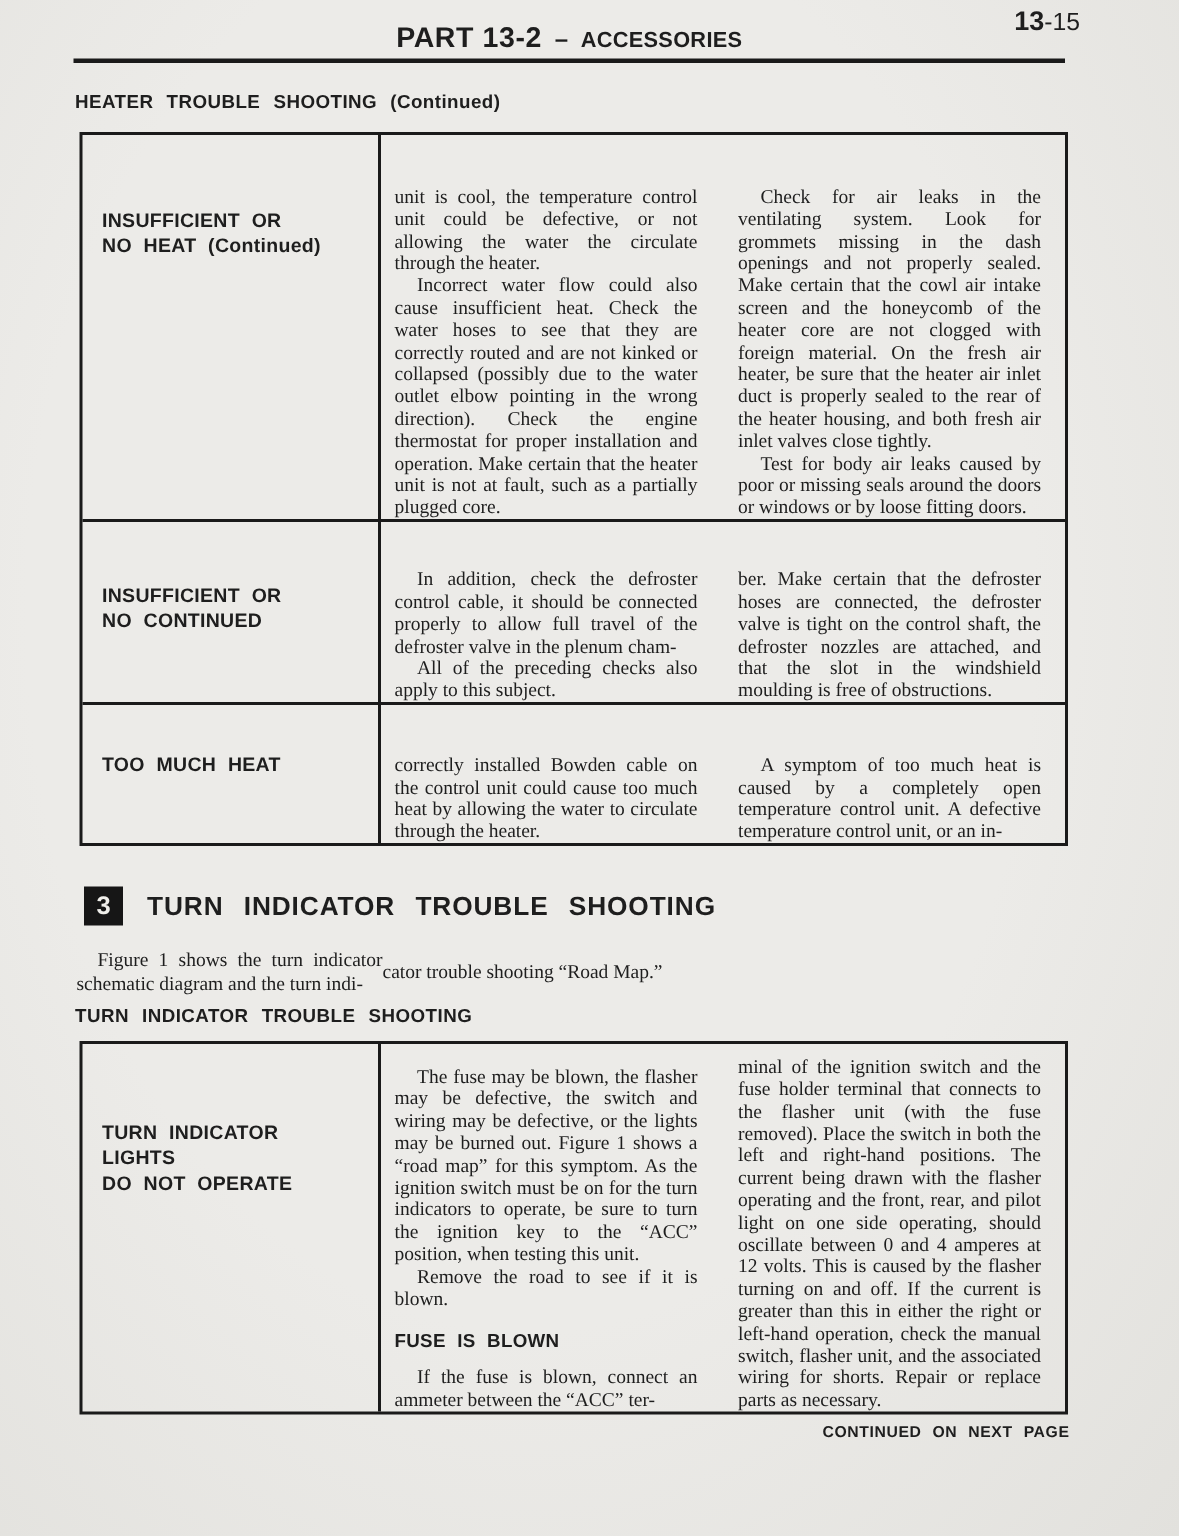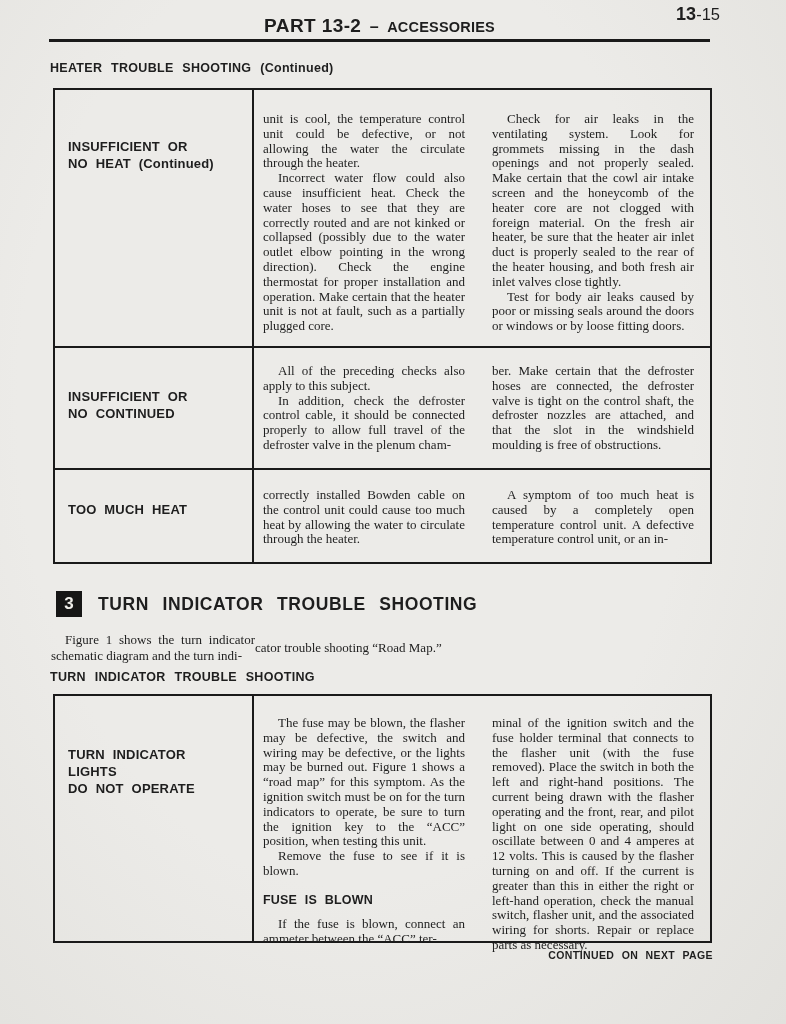--- a/index.html
+++ b/index.html
@@ -72,21 +72,21 @@
     width:199px;flex:none;box-sizing:border-box;border-right:2px solid #1a1a1a;
     padding:40px 12px 0 13px;
     font-family:"Liberation Sans", sans-serif;font-weight:bold;font-size:13px;
     line-height:17px;letter-spacing:.2px;word-spacing:4px;
   }
   #table-heater .ts-row:nth-child(1) .sym{padding-top:48px;}
   #table-heater .ts-row:nth-child(2) .sym{padding-top:40px;}
   #table-heater .ts-row:nth-child(3) .sym{padding-top:31px;}
   #table-turn .sym{padding-top:50px;}
 
-  .content{flex:1;display:flex;box-sizing:border-box;padding:0 16px 0 9px;}
+  .content{flex:1;display:flex;box-sizing:border-box;padding:0 16px 0 9px;align-items:flex-end;}
   .tcol{flex:1;box-sizing:border-box;}
   .tcol + .tcol{margin-left:27px;}
   #table-heater .ts-row:nth-child(1) .tcol{padding-top:22px;}
   #table-heater .ts-row:nth-child(2) .tcol{padding-top:16px;}
   #table-heater .ts-row:nth-child(3) .tcol{padding-top:18px;}
   #table-turn .tcol{padding-top:20px;}
 
   .tcol p{
     margin:0;font-size:13px;line-height:14.8px;text-align:justify;
     hyphens:auto;-webkit-hyphens:auto;
@@ -140,22 +140,22 @@
           </div>
         </div>
       </div>
       <div class="ts-row">
         <div class="sym">
           <div>INSUFFICIENT OR</div>
           <div>NO CONTINUED</div>
         </div>
         <div class="content">
           <div class="tcol">
+            <p class="ind">In addition, check the defroster control cable, it should be connected properly to allow full travel of the defroster valve in the plenum cham-</p>
             <p class="ind">All of the preceding checks also apply to this subject.</p>
-            <p class="ind">In addition, check the defroster control cable, it should be connected properly to allow full travel of the defroster valve in the plenum cham-</p>
           </div>
           <div class="tcol">
             <p>ber. Make certain that the defroster hoses are connected, the defroster valve is tight on the control shaft, the defroster nozzles are attached, and that the slot in the windshield moulding is free of obstructions.</p>
           </div>
         </div>
       </div>
       <div class="ts-row">
         <div class="sym">
           <div>TOO MUCH HEAT</div>
         </div>
@@ -184,21 +184,21 @@
 
   <div class="ts-table" id="table-turn">
       <div class="ts-row">
         <div class="sym">
           <div>TURN INDICATOR LIGHTS</div>
           <div>DO NOT OPERATE</div>
         </div>
         <div class="content">
           <div class="tcol">
             <p class="ind">The fuse may be blown, the flasher may be defective, the switch and wiring may be defective, or the lights may be burned out. Figure 1 shows a “road map” for this symptom. As the ignition switch must be on for the turn indicators to operate, be sure to turn the ignition key to the “ACC” position, when testing this unit.</p>
-            <p class="ind">Remove the fuse to see if it is blown.</p>
+            <p class="ind">Remove the road to see if it is blown.</p>
             <div class="cell-subhead">FUSE IS BLOWN</div>
             <p class="ind">If the fuse is blown, connect an ammeter between the “ACC” ter-</p>
           </div>
           <div class="tcol">
             <p>minal of the ignition switch and the fuse holder terminal that connects to the flasher unit (with the fuse removed). Place the switch in both the left and right-hand positions. The current being drawn with the flasher operating and the front, rear, and pilot light on one side operating, should oscillate between 0 and 4 amperes at 12 volts. This is caused by the flasher turning on and off. If the current is greater than this in either the right or left-hand operation, check the manual switch, flasher unit, and the associated wiring for shorts. Repair or replace parts as necessary.</p>
           </div>
         </div>
       </div>
     </div>
 

